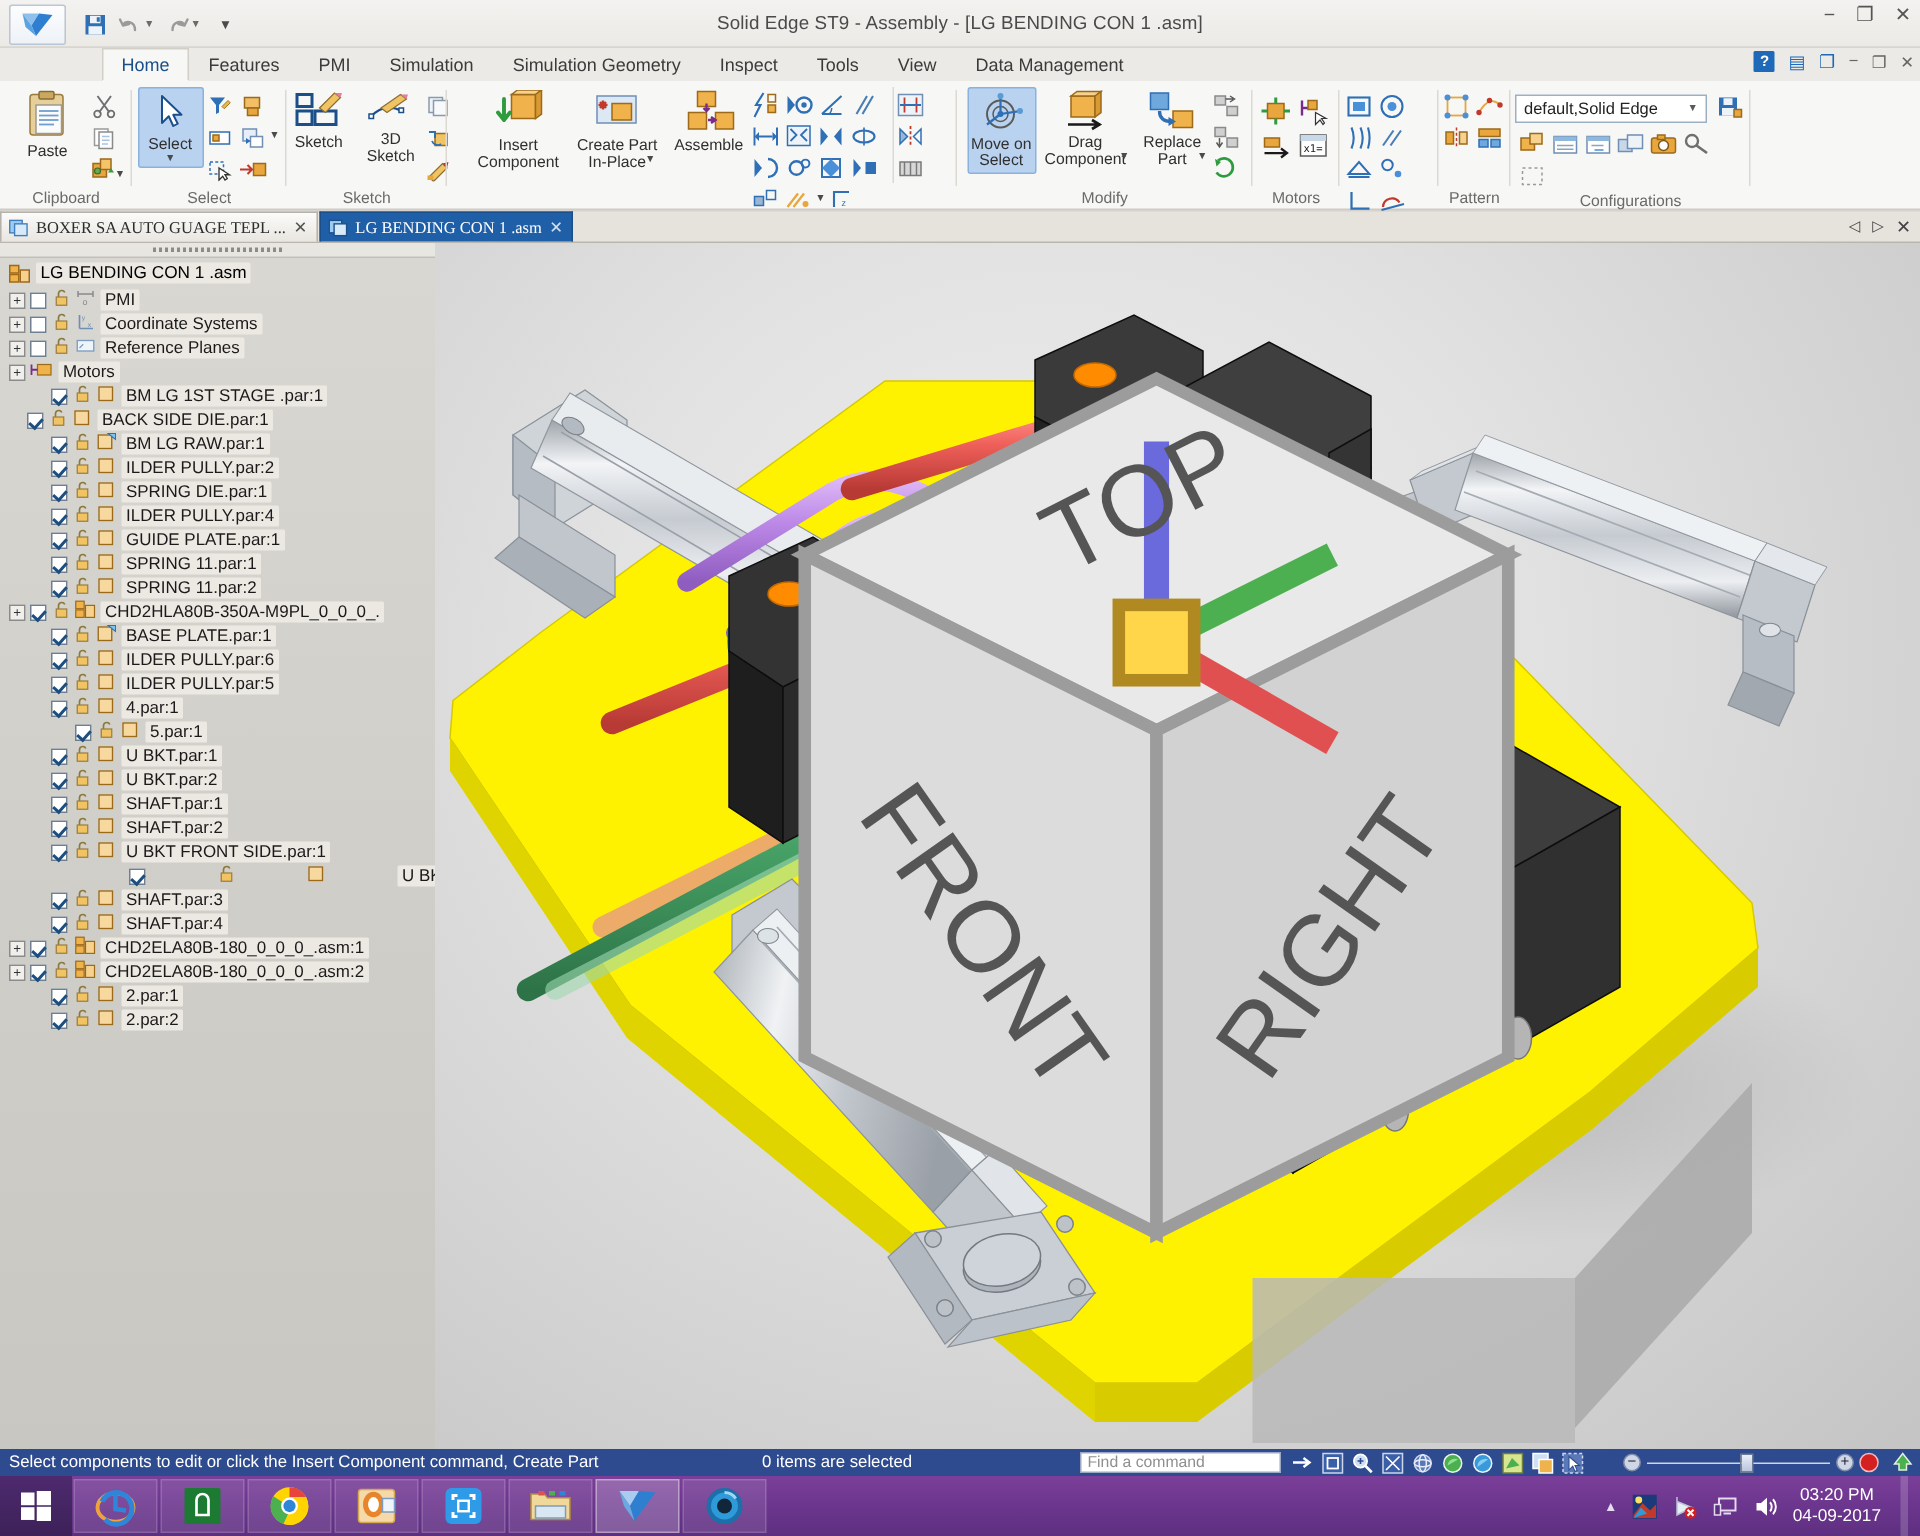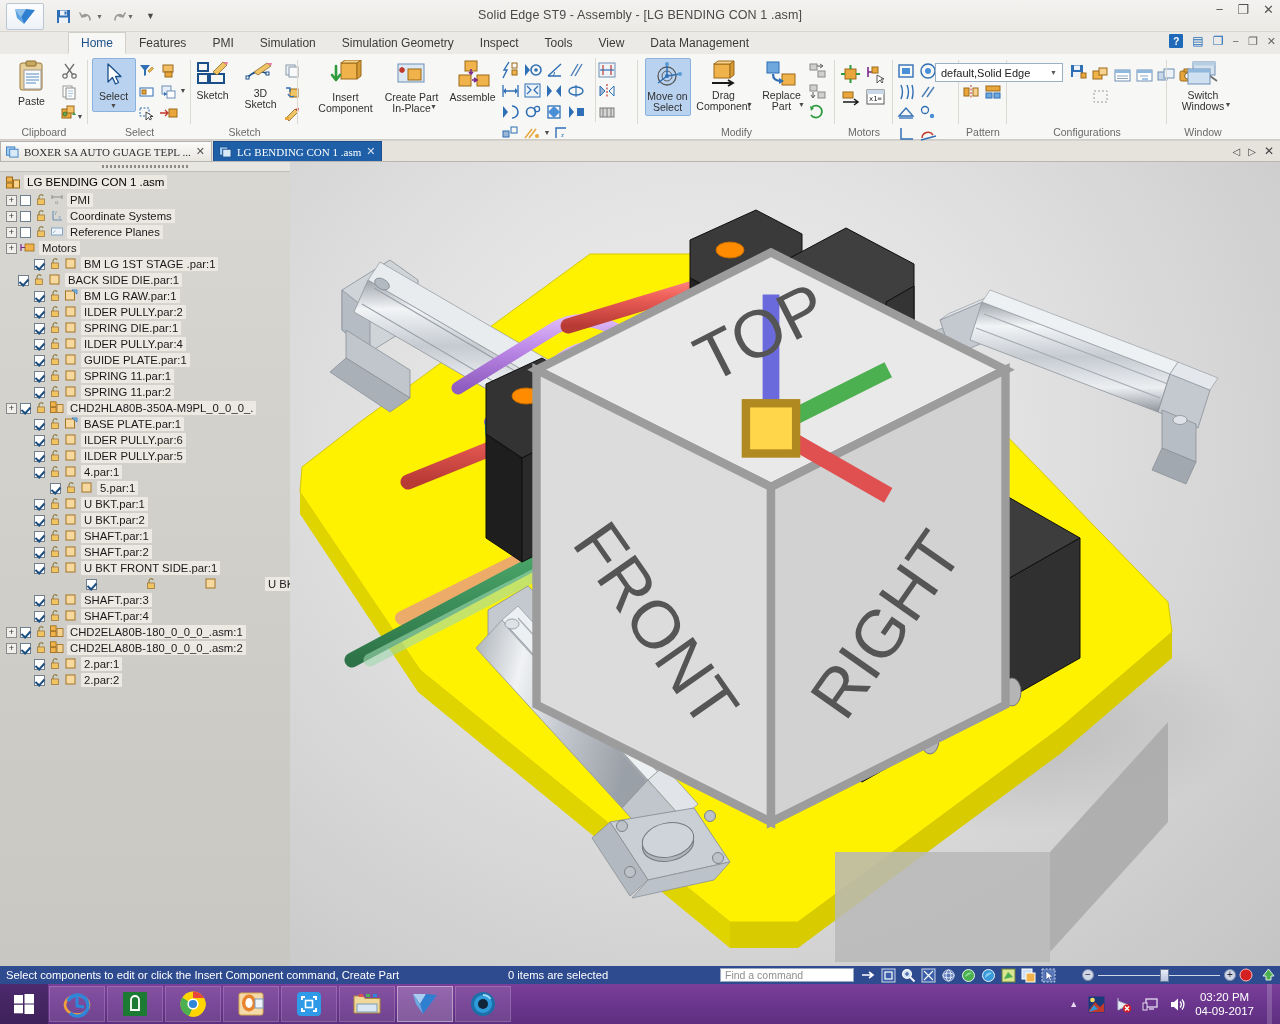--- a/index.html
+++ b/index.html
@@ -755,21 +755,21 @@
                 <rect x="2" y="10" width="6" height="5" fill="#6fa8dc" stroke="#2f6fb5"></rect>
                 <rect x="10" y="10" width="6" height="5" fill="#6fa8dc" stroke="#2f6fb5"></rect>
               </svg>
             </div>
         </div>
       </div>
       <div class="rgroup-title">Pattern</div>
     </div>
 
     <div class="rgroup" style="width:160px">
-      <div class="rgroup-body" style="flex-direction:row;padding-top:6px;">
+      <div class="rgroup-body" style="flex-direction:column;padding-top:6px;">
         <div style="display:flex;align-items:center;gap:4px;">
           <div class="combo">
             <span class="cv">default,Solid Edge</span>
             <span class="ca">▼</span>
           </div>
           <div class="smicon">
               <svg width="17" height="17" viewBox="0 0 17 17">
                 <rect x="1" y="1" width="12" height="12" fill="#2f6fb5"></rect>
                 <rect x="4" y="1.5" width="6" height="4.5" fill="#eef3f9"></rect>
                 <rect x="3" y="8" width="8" height="5" fill="#eef3f9"></rect>
@@ -821,35 +821,20 @@
           <div class="smicon">
               <svg width="19" height="17" viewBox="0 0 19 17">
                 <rect x="3" y="3" width="13" height="11" fill="none" stroke="#9a9a9a" stroke-dasharray="2 2"></rect>
               </svg>
             </div>
         </div>
       </div>
       <div class="rgroup-title">Configurations</div>
     </div>
 
-    <div class="rgroup nosep" style="width:72px">
-      <div class="rgroup-body">
-        <div class="bigbtn" style="width:62px">
-          <svg width="36" height="28" viewBox="0 0 36 28">
-            <rect x="8" y="2" width="22" height="13" fill="#d4e2ef" stroke="#6f8fb5"></rect>
-            <rect x="8" y="2" width="22" height="3.5" fill="#b8cee2"></rect>
-            <rect x="3" y="9" width="22" height="15" fill="#cfe0f0" stroke="#6f8fb5"></rect>
-            <rect x="3" y="9" width="22" height="3.5" fill="#8fb8dc"></rect>
-          </svg>
-          <span class="lbl">Switch Windows</span>
-          <span class="caret-dn" style="margin-top:-11px;margin-left:50px;">▼</span>
-        </div>
-      </div>
-      <div class="rgroup-title">Window</div>
-    </div>
   </div>
 
   <div class="doctabs">
     <div class="dtab">
       <svg class="dt-ico" viewBox="0 0 14 13">
         <rect x="0.5" y="1" width="9" height="9" fill="#9ecbef" stroke="#3f7fbf"></rect>
         <rect x="4" y="3.5" width="9" height="8.5" fill="#d8eaf8" stroke="#3f7fbf"></rect>
       </svg>
       <span>BOXER SA AUTO GUAGE TEPL ...</span>
       <span class="x">✕</span>

